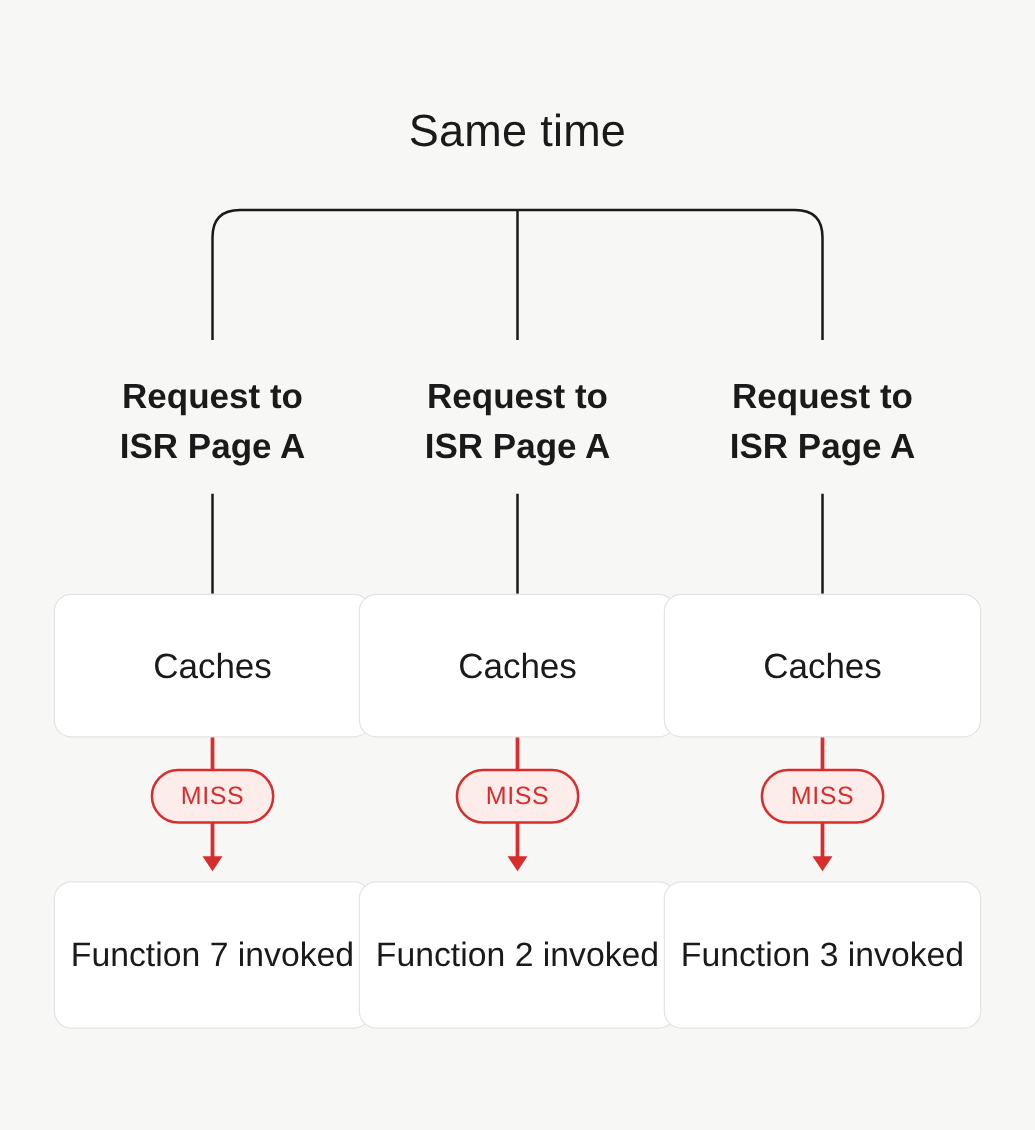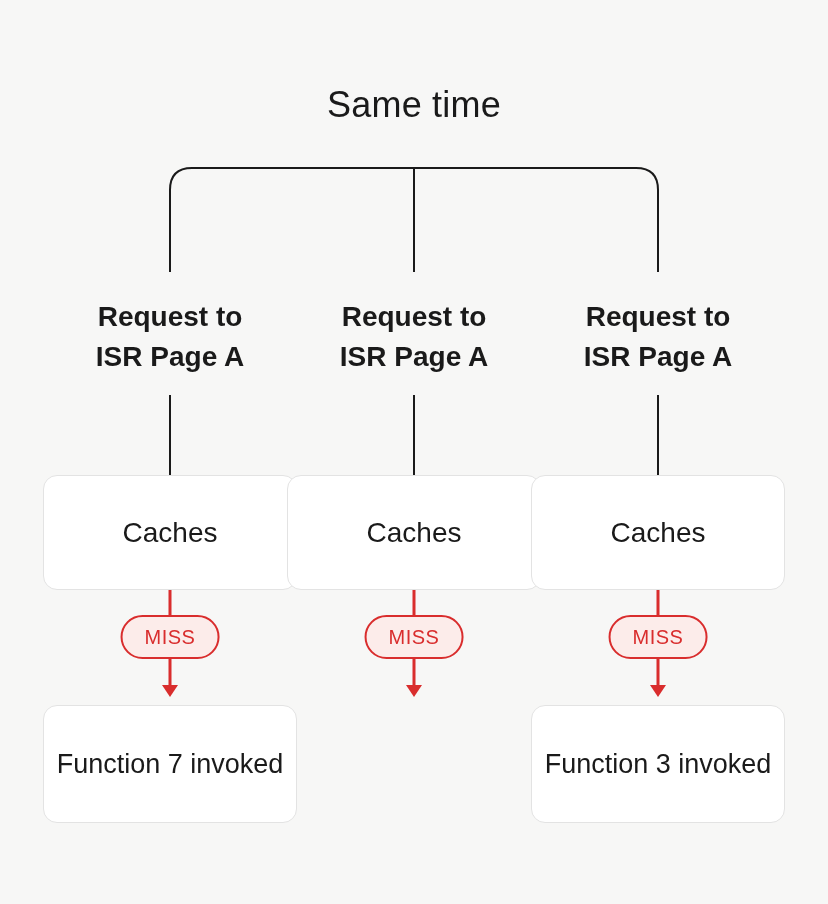--- a/index.html
+++ b/index.html
@@ -166,20 +166,23 @@
     <div class="request">Request to ISR Page A</div>
     <div class="connector"></div>
     <div class="box cache-box">
       <span>Caches</span>
     </div>
     <div class="arrow-zone">
       <div class="arrow-line"></div>
       <div class="arrow-head"></div>
       <div class="badge">MISS</div>
     </div>
+    <div class="box fn-box">
+      <span>Function 2 invoked</span>
+    </div>
   </div>
 
   <div class="column">
     <div class="request">Request to ISR Page A</div>
     <div class="connector"></div>
     <div class="box cache-box">
       <span>Caches</span>
     </div>
     <div class="arrow-zone">
       <div class="arrow-line"></div>

